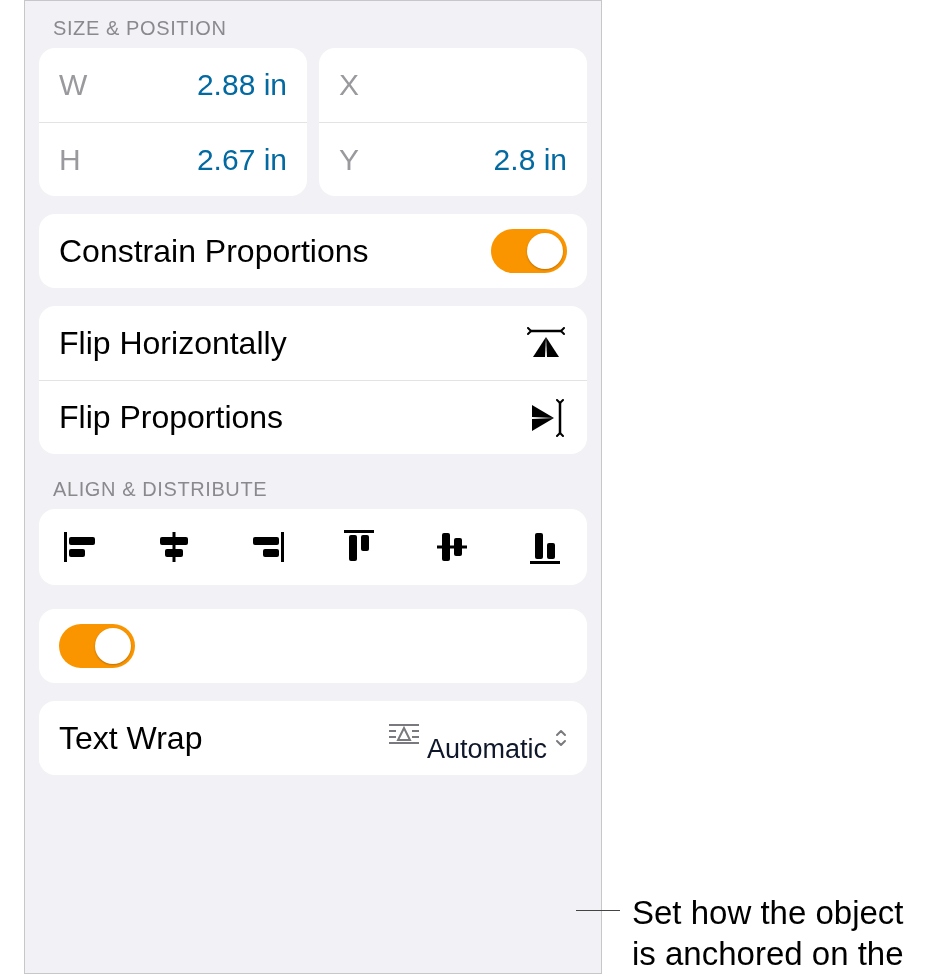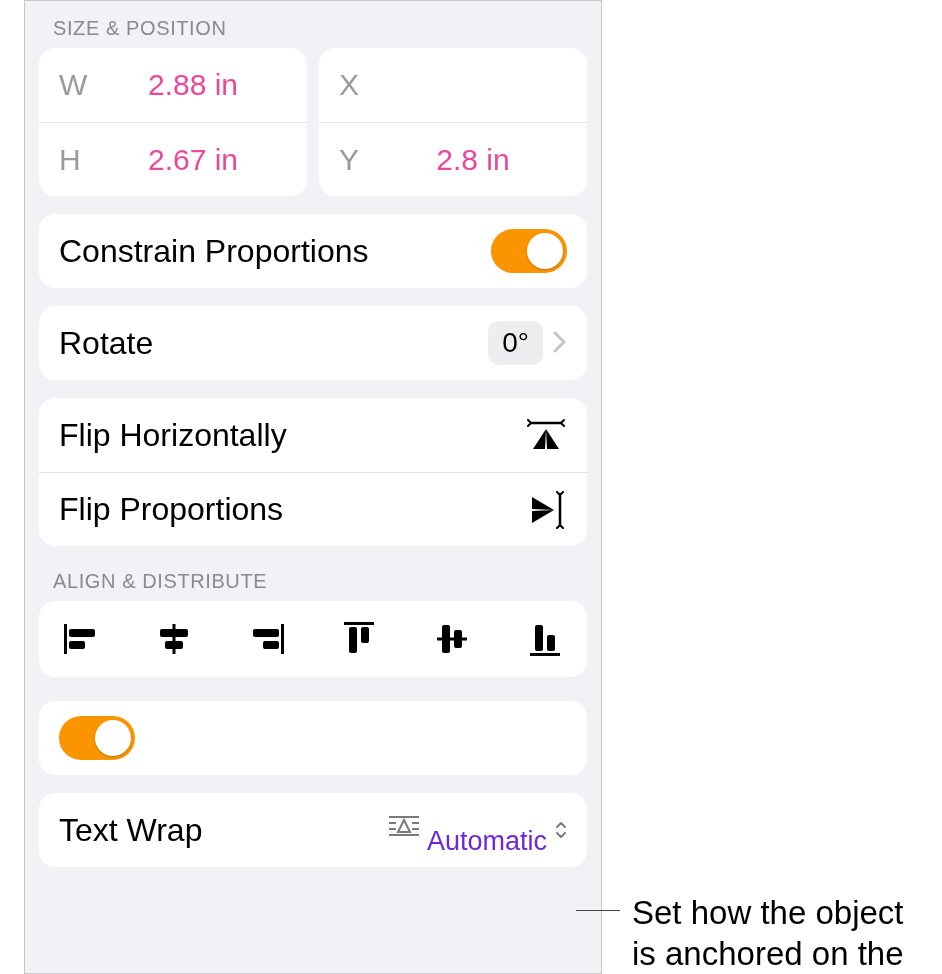--- a/index.html
+++ b/index.html
@@ -49,22 +49,22 @@
     padding: 0 20px;
   }
   .row + .row { border-top: 1px solid #e3e3e6; }
   .kv .key {
     color: #9a9a9e;
     font-size: 30px;
     width: 40px;
   }
   .kv .val {
     font-size: 30px;
-    color: #ec4899;
-    text-align: center;
+    color: #0369a1;
+    text-align: right;
     flex: 1;
   }
   .label { font-size: 32px; }
   .toggle {
     position: relative;
     width: 76px;
     height: 44px;
     background: #fa9500;
     border-radius: 22px;
     flex-shrink: 0;
@@ -97,21 +97,21 @@
     justify-content: space-between;
     padding: 18px 22px;
   }
   .align-btn {
     width: 40px; height: 40px;
     display:flex; align-items:center; justify-content:center;
   }
   .textwrap-right {
     display:flex; align-items:center; gap:8px;
   }
-  .wrap-label { color:#6d28d9; font-size:27px;margin-top:22px; }
+  .wrap-label { color:#0f172a; font-size:27px;margin-top:22px; }
   .updown { color:#7a7a7e; font-size:18px; line-height:0.7; display:flex; flex-direction:column; }
   .callout-line {
     position: absolute;
     left: 576px;
     top: 910px;
     width: 44px;
     height: 1px;
     background: #444;
   }
   .callout-text {
@@ -153,33 +153,20 @@
     </div>
   </div>
 
   <div class="group">
     <div class="row">
       <span class="label">Constrain Proportions</span>
       <div class="toggle"></div>
     </div>
   </div>
 
-  <div class="group">
-    <div class="row">
-      <span class="label">Rotate</span>
-      <div class="right-cluster">
-        <span class="rotate-val">0°</span>
-        <span class="chevron">
-          <svg width="14" height="22" viewBox="0 0 14 22">
-              <path d="M2 2 L11 11 L2 20" stroke="#c6c6ca" stroke-width="3" fill="none" stroke-linecap="round" stroke-linejoin="round"></path>
-            </svg>
-        </span>
-      </div>
-    </div>
-  </div>
 
   <div class="group">
     <div class="row">
       <span class="label">Flip Horizontally</span>
       <span class="icon-slot">
         <svg width="38" height="32" viewBox="0 0 38 32">
           <path d="M4 4 L34 4" stroke="#000" stroke-width="2.5"></path>
           <path d="M4 4 L1 1 M4 4 L1 7 M34 4 L37 1 M34 4 L37 7" stroke="#000" stroke-width="2" stroke-linecap="round"></path>
           <path d="M19 10 L6 30 L18 30 Z" fill="#000"></path>
           <path d="M19 10 L32 30 L20 30 Z" fill="#000"></path>

